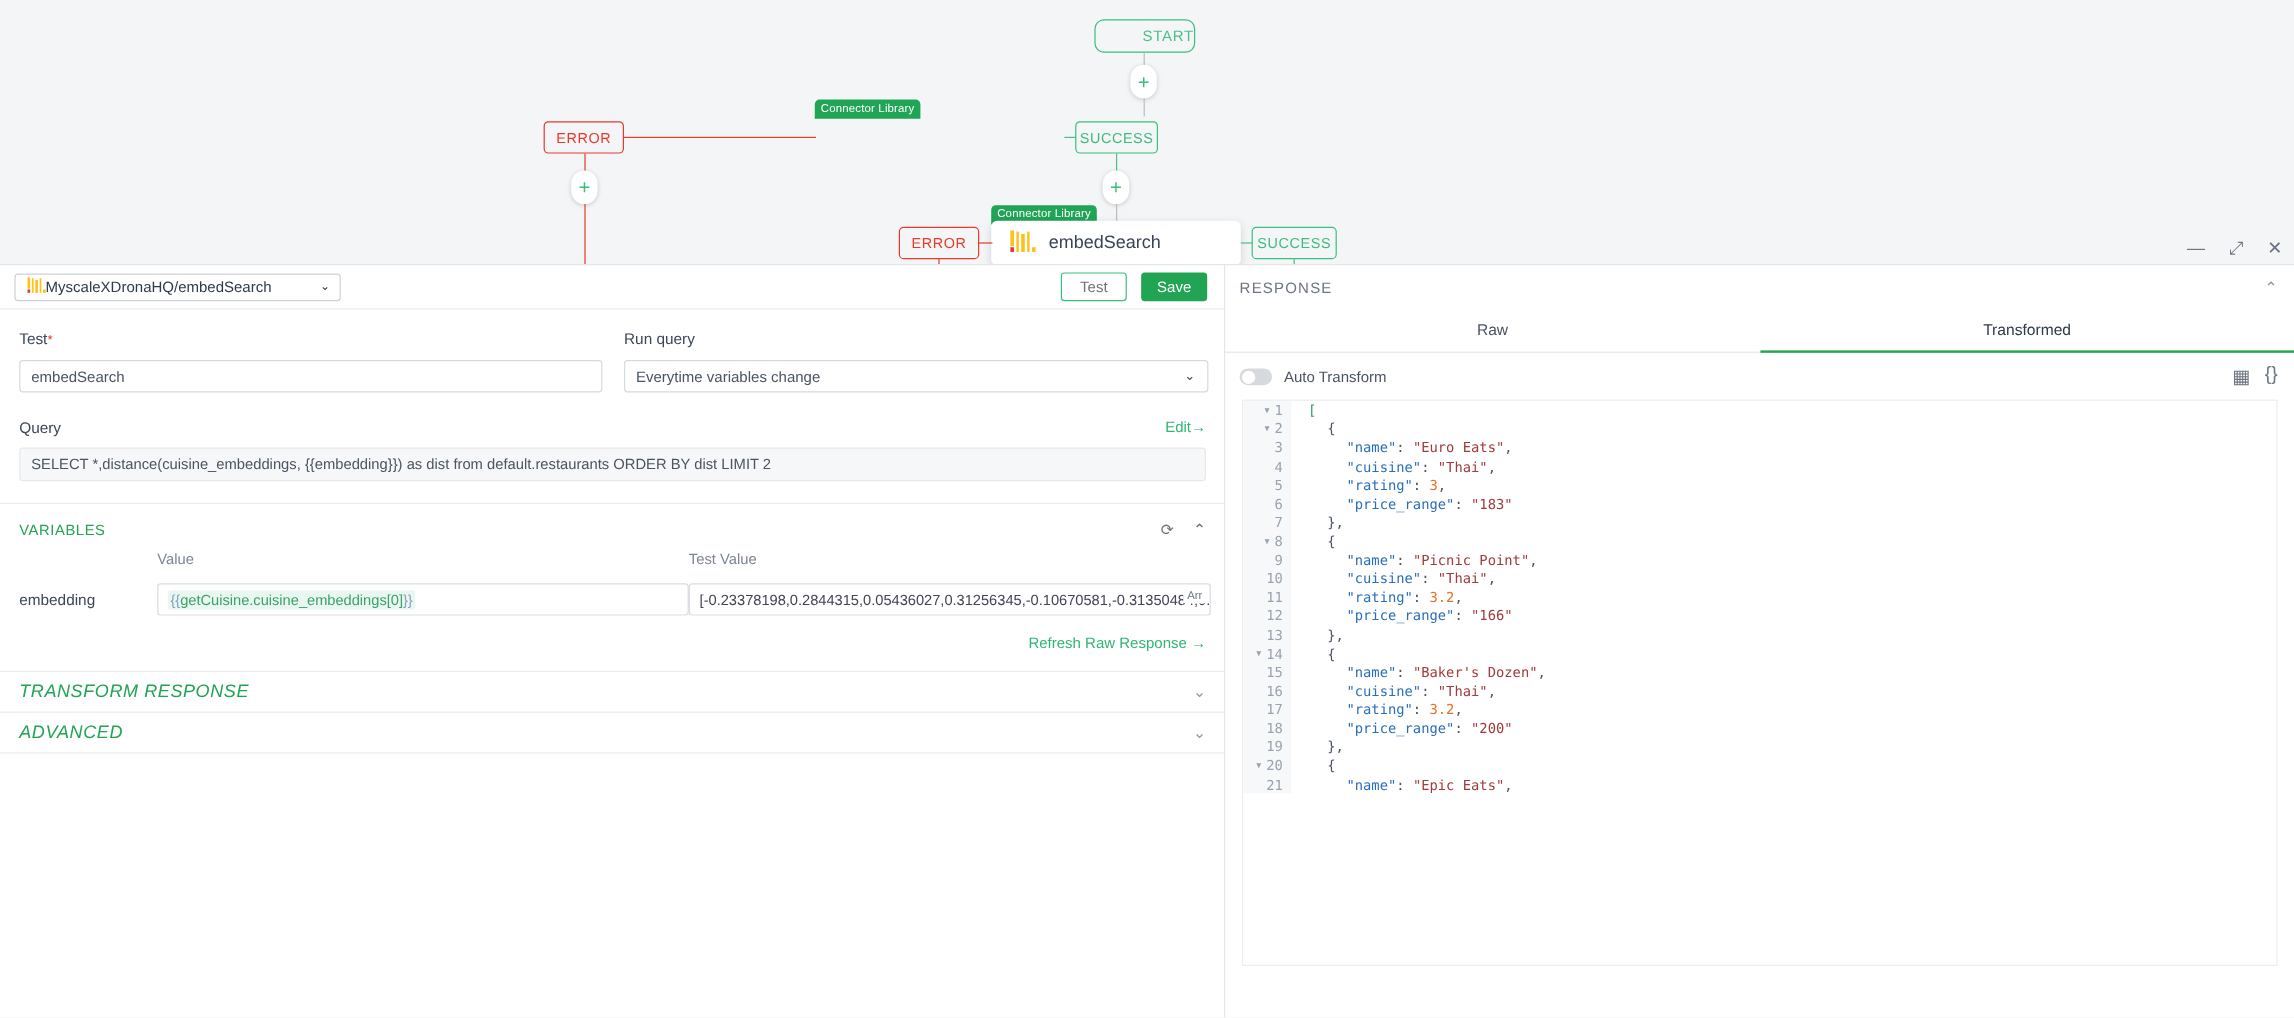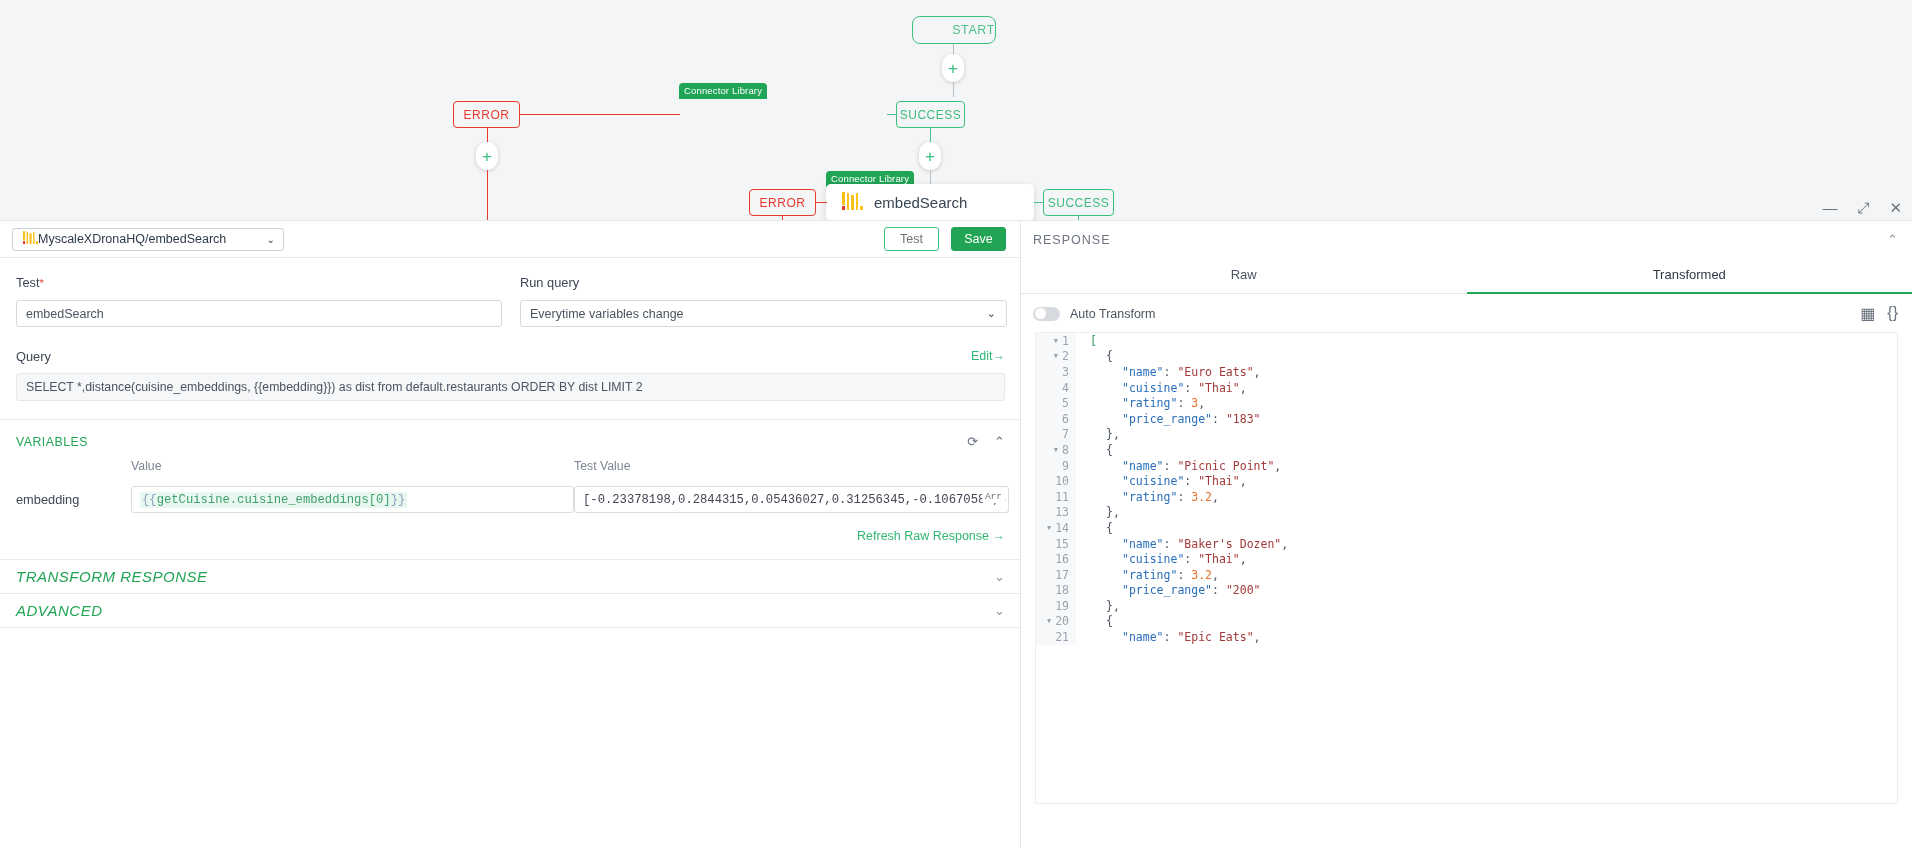--- a/index.html
+++ b/index.html
@@ -147,21 +147,21 @@
   .vtable .thead .c1 { width: 115px; }
   .vtable .thead .c2 { width: 443px; }
   .vtable .thead .c3 { width: 430px; }
   .vtable .trow { display: flex; align-items: center; margin-top: 13px; }
   .vtable .trow .c1 { width: 115px; font-size: 12.8px; color: #3d4757; }
   .vtable .trow .c2 { width: 443px; }
   .vtable .trow .c3 { width: 430px; }
   .vinp {
     height: 27px; border: 1px solid #d9dde1; border-radius: 3px; background: #fff;
     display: flex; align-items: center; padding: 0 8px; font-size: 12.2px;
-    overflow: hidden; white-space: nowrap; position: relative; font-family: Liberation Mono, monospace;
+    overflow: hidden; white-space: nowrap; position: relative;
   }
   .vinp.c2inp { width: 443px; }
   .vinp.c3inp { width: 435px; color: #445; }
   .tok { background: #e8f7ef; color: #3fa06d; border-radius: 2px; padding: 1px 2px; }
   .tok .br { color: #8aa0c0; }
   .arr-badge {
     position: absolute; right: 3px; top: 3px; background: #fff;
     font-size: 9.5px; color: #6b7380; padding: 1px 3px; border-radius: 2px;
   }
 
@@ -495,20 +495,27 @@
           <div class="cline">
             <div class="gut">
               <span class="fold"></span>
               <span>11</span>
             </div>
             <div class="ctext" style="padding-left: 46px;"><span class="k">"rating"</span><span class="p">: </span><span class="n">3.2</span><span class="p">,</span></div>
           </div>
           <div class="cline">
             <div class="gut">
               <span class="fold"></span>
+              <span>12</span>
+            </div>
+            <div class="ctext" style="padding-left: 46px;"><span class="k">"price_range"</span><span class="p">: </span><span class="s">"166"</span></div>
+          </div>
+          <div class="cline">
+            <div class="gut">
+              <span class="fold"></span>
               <span>13</span>
             </div>
             <div class="ctext" style="padding-left: 30px;"><span class="p">},</span></div>
           </div>
           <div class="cline">
             <div class="gut">
               <span class="fold">▼</span>
               <span>14</span>
             </div>
             <div class="ctext" style="padding-left: 30px;"><span class="p">{</span></div>

